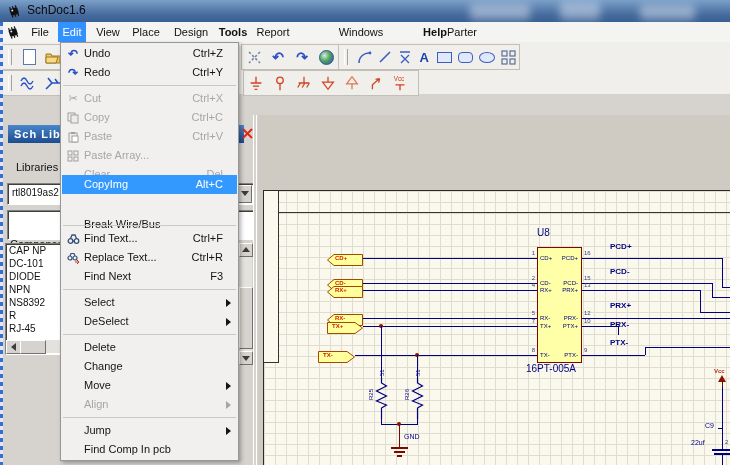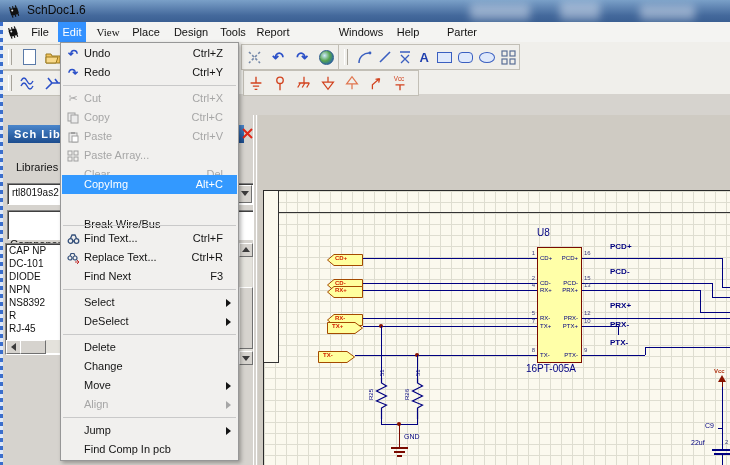--- a/index.html
+++ b/index.html
@@ -103,27 +103,27 @@
       <svg width="16" height="16" viewBox="0 0 16 16">
           <g transform="rotate(-18 8 8)">
             <rect x="4" y="5" width="8" height="7" rx="1" fill="#111"></rect>
             <path d="M5 3v2M8 3v2M11 3v2M5 12v2M8 12v2M11 12v2" stroke="#111" stroke-width="1.2"></path>
             <circle cx="6.5" cy="7" r="1" fill="#e8e8e8"></circle>
           </g>
         </svg>
     </span>
     <div class="abs mb-item" style="left:24px;width:32px;">File</div>
     <div class="abs mb-item active" style="left:58px;width:28px;">Edit</div>
-    <div class="abs mb-item" style="left:92px;width:32px;font-family:Liberation Serif, serif;">View</div>
+    <div class="abs mb-item" style="left:92px;width:32px;">View</div>
     <div class="abs mb-item" style="left:128px;width:36px;">Place</div>
     <div class="abs mb-item" style="left:170px;width:42px;">Design</div>
-    <div class="abs mb-item" style="left:216px;width:34px;">Tools</div>
+    <div class="abs mb-item" style="left:216px;width:34px;font-weight:bold;">Tools</div>
     <div class="abs mb-item" style="left:252px;width:42px;">Report</div>
     <div class="abs mb-item" style="left:334px;width:54px;">Windows</div>
-    <div class="abs mb-item" style="left:392px;width:32px;">Help</div>
+    <div class="abs mb-item" style="left:419px;width:32px;font-weight:bold;">Help</div>
     <div class="abs mb-item" style="left:442px;width:40px;">Parter</div>
   </div>
 
   <div class="abs toolzone">
 
     <div class="tgroup" style="left:2px;top:2px;width:58px;">
       <div class="grip"></div>
       <div class="tico">
           <div class="page"></div>
         </div>

